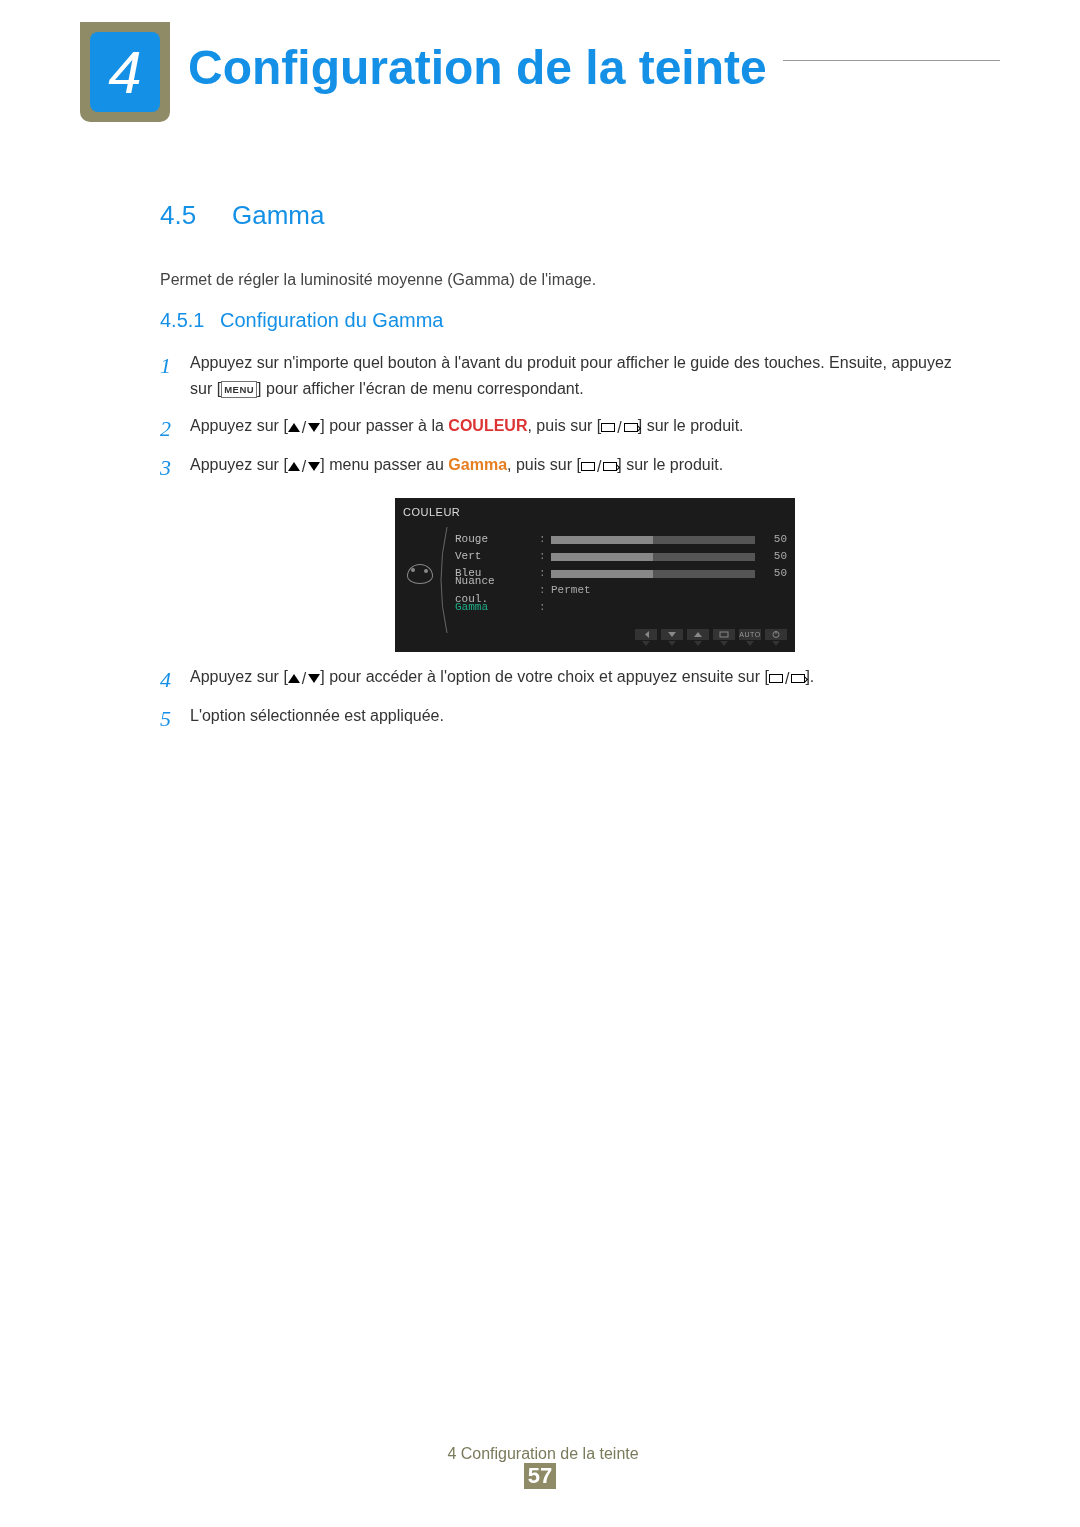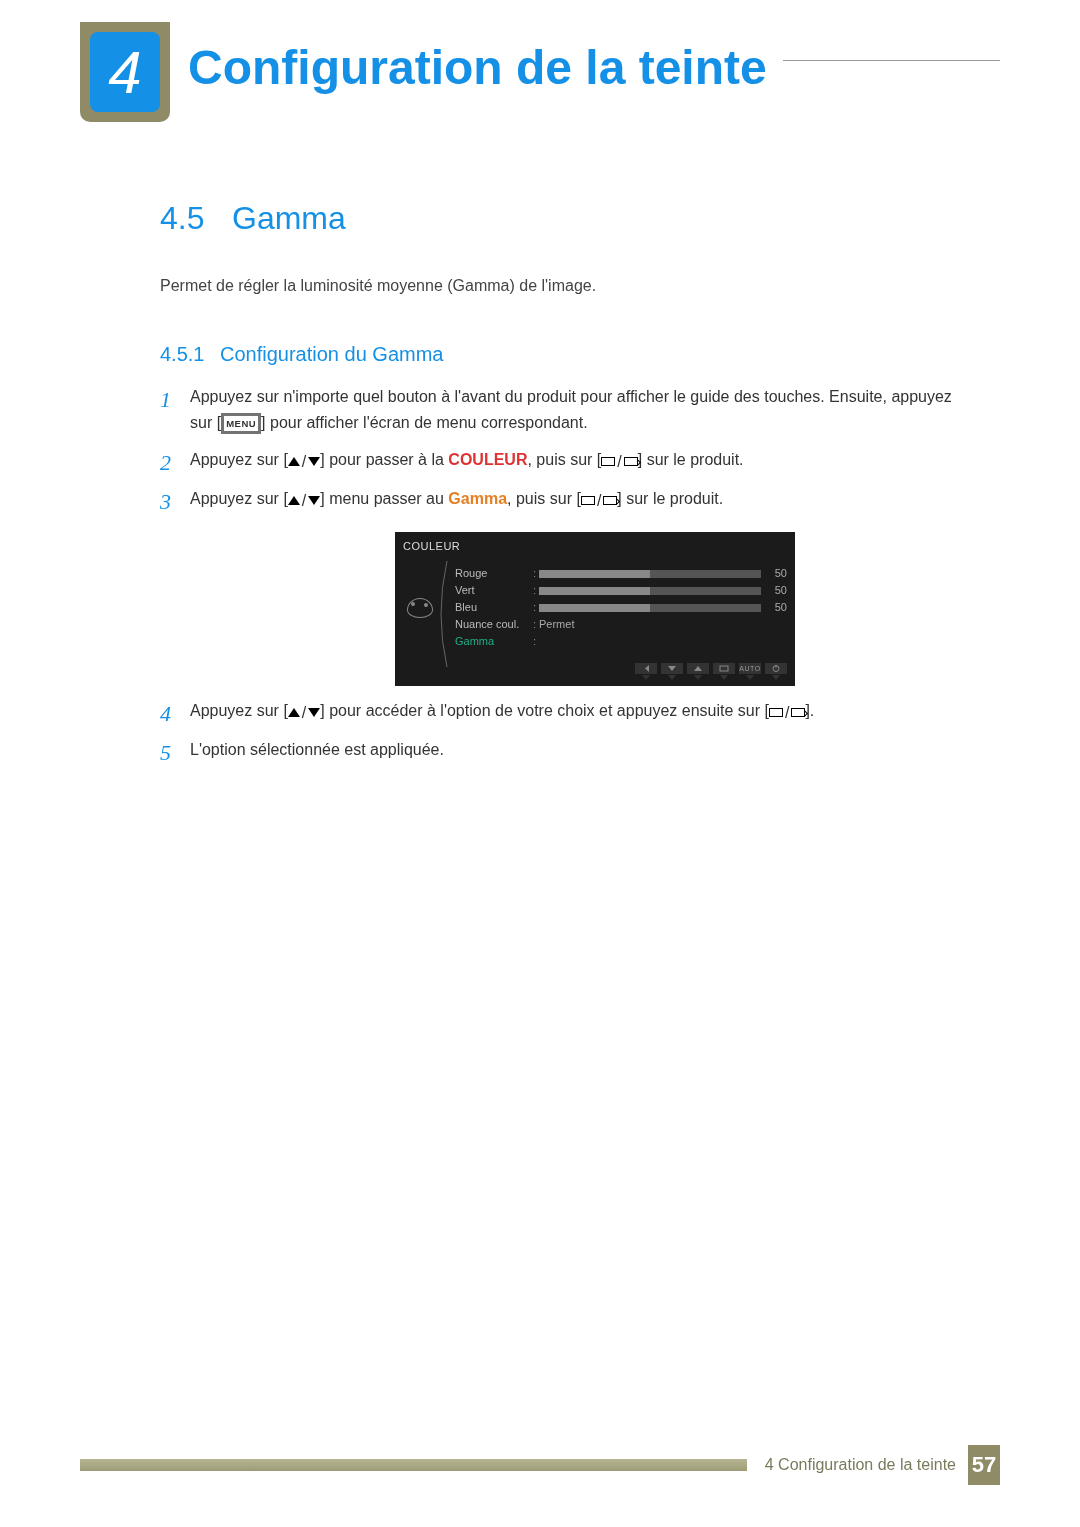--- a/index.html
+++ b/index.html
@@ -17,29 +17,29 @@
     background: #8e8b66; width: 90px; height: 100px; border-radius: 0 0 10px 10px;
     display: flex; align-items: center; justify-content: center; position: relative;
   }
   .chap-num {
     background: #1490e6; color: #fff; width: 70px; height: 80px; border-radius: 8px;
     display:flex; align-items:center; justify-content:center; font-size: 60px; font-weight: 300; font-style: italic;
   }
   .chap-title { color: #1490e6; font-size: 48px; margin-left: 18px; margin-top: 18px; font-weight: 700;}
   .header-rule { flex:1; border-bottom: 1.5px solid #999; margin-left: 16px; margin-top: 38px;}
   .content { position:absolute; top: 200px; left: 160px; right: 110px; }
-  .sec-title { color:#1490e6; font-size: 32px; font-weight: 400;}
+  .sec-title { color:#1490e6; font-size: 26px; font-weight: 400;}
   .sec-num { display:inline-block; width:72px;}
   .intro { font-size:16px; color:#444; margin-top:40px; }
-  .subsec-title { color:#1490e6; font-size:20px; font-weight:400; margin-top:48px;}
+  .subsec-title { color:#1490e6; font-size:20px; font-weight:400; margin-top:20px;}
   .subsec-num { display:inline-block; width:60px; }
   ol.steps { list-style:none; padding:0; margin:18px 0 0 0;}
   ol.steps > li { position:relative; padding-left:30px; font-size:16px; color:#333; line-height:1.6; margin-top:12px;}
   .step-num { position:absolute; left:0; top:-2px; color:#1490e6; font-style:italic; font-size:22px; font-family: Georgia, 'Times New Roman', serif; }
-  .menu-btn { display:inline-block; border:3px solid #737373; padding:0 2px; font-size:9.5px; font-weight:bold; vertical-align:1px; letter-spacing:0.5px;}
+  .menu-btn { display:inline-block; border:1px solid #737373; padding:0 2px; font-size:9.5px; font-weight:bold; vertical-align:1px; letter-spacing:0.5px;}
   .icon-brkt { display:inline-flex; align-items:center; gap:2px; vertical-align:-1px;}
   .tri-up, .tri-down { width:0; height:0; display:inline-block; }
   .tri-up { border-left:6px solid transparent; border-right:6px solid transparent; border-bottom:9px solid #000; }
   .tri-down { border-left:6px solid transparent; border-right:6px solid transparent; border-top:9px solid #000; }
   .rect-sm { display:inline-block; width:14px; height:9px; border:1.5px solid #000; vertical-align:0; }
   .rect-sm2 { display:inline-block; width:14px; height:9px; border:1.5px solid #000; position:relative; vertical-align:0;}
   .rect-sm2::after { content:""; position:absolute; right:-3px; top:2px; width:4px; height:4px; border-top:1.5px solid #000; border-right:1.5px solid #000; transform:rotate(45deg);}
   .hl-red { color:#d33; font-weight:bold;}
   .hl-orange { color:#e67e22; font-weight:bold;}
   .osd-wrap { margin:18px 0 8px 30px; display:flex; justify-content:center;}
@@ -49,37 +49,37 @@
   .osd-icon { width:34px; display:flex; align-items:center; justify-content:center; }
   .palette {
     width:26px; height:20px; border:1.5px solid #888; border-radius:50% 50% 50% 50% / 60% 60% 40% 40%;
     position:relative;
   }
   .palette::before { content:""; position:absolute; left:3px; top:3px; width:4px; height:4px; background:#888; border-radius:50%;}
   .palette::after { content:""; position:absolute; right:4px; top:4px; width:4px; height:4px; background:#888; border-radius:50%;}
   .osd-arc { width:18px; align-self:stretch; position:relative;}
   .osd-arc svg { position:absolute; top:-6px; left:-4px; }
   .osd-rows { flex:1; }
-  .osd-row { display:flex; align-items:center; height:17px; }
+  .osd-row { display:flex; align-items:center; height:17px; gap:6px;font-family:Liberation Mono, monospace;}
   .osd-label { width:78px; color:#bbb;}
   .osd-label.sel { color:#1fae88;}
   .osd-colon { width:6px; color:#888;}
   .osd-bar { flex:1; height:8px; background:#555; position:relative;}
   .osd-bar-fill { position:absolute; top:0; left:0; bottom:0; width:50%; background:#888;}
   .osd-val { width:26px; text-align:right; color:#aaa;}
   .osd-text { color:#aaa;}
   .osd-drop { margin-left:0; }
   .osd-opt { height:15px; padding:0 4px; font-size:10px; display:flex; align-items:center; color:#ccc;}
   .osd-opt.sel { background:#1fae88; color:#fff;}
   .osd-nav { display:flex; justify-content:flex-end; gap:4px; margin-top:12px; align-items:center;}
   .nav-btn { width:22px; height:17px; display:flex; flex-direction:column; align-items:center; justify-content:space-between; color:#555;}
   .nav-top { width:22px; height:11px; background:#333; display:flex; align-items:center; justify-content:center;}
   .nav-bot { width:0; height:0; border-left:4px solid transparent; border-right:4px solid transparent; border-top:5px solid #333;}
   .nav-auto { font-size:7px; color:#999; letter-spacing:0.5px;}
-  .footer { position:absolute; bottom:42px; left:80px; right:80px; height:40px; display:flex; align-items:center; }
+  .footer { position:absolute; bottom:42px; left:80px; right:80px; height:40px; display:flex; align-items:center;flex-direction:column; }
   .foot-bar { flex:1; height:12px; background:linear-gradient(#b8b594,#9e9b76); }
   .foot-text { color:#7a7a5c; font-size:16px; margin:0 12px 0 18px;}
   .foot-page { background:#8e8b66; color:#fff; width:32px; height:40px; display:flex; align-items:center; justify-content:center; font-size:22px; font-weight:bold;}
   svg.mini { width:12px; height:9px; }
 </style>
 </head>
 <body>
 
 <div class="header">
   <div class="chap-tab">

